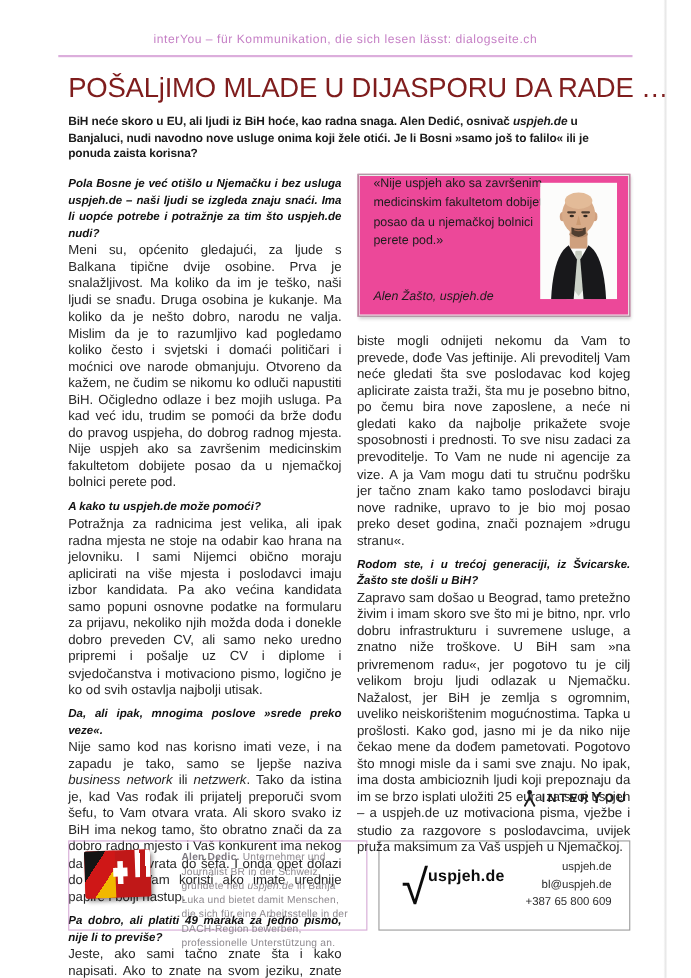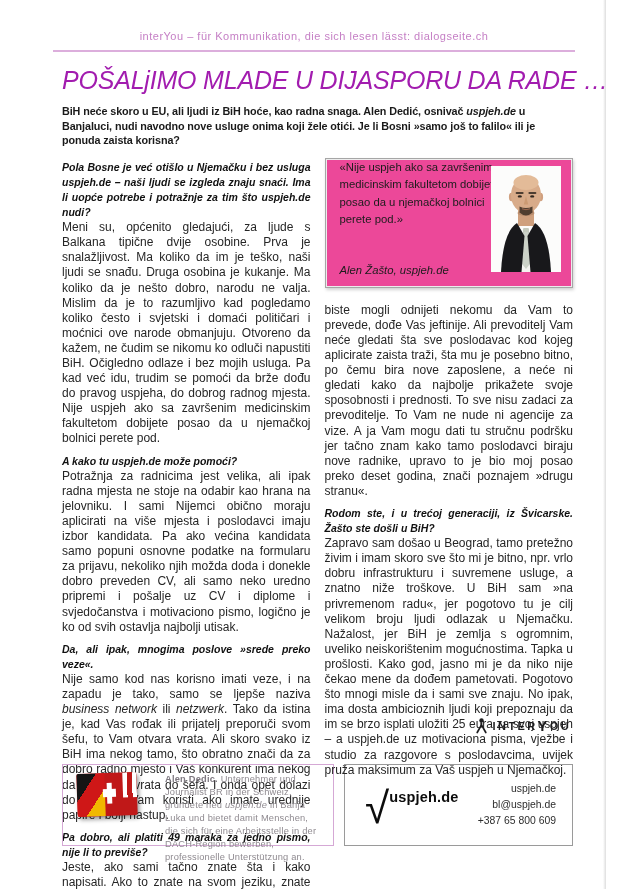--- a/index.html
+++ b/index.html
@@ -14,22 +14,22 @@
     background: linear-gradient(to left, #cfcfcf, rgba(255,255,255,0)); opacity: .7;
   }
   
   .tagline {
     margin-top: 30px; text-align: center;
     font-size: 11px; letter-spacing: .5px; color: #c57fc5; font-weight: 400;
   }
   .pink-rule { height: 2px; background: #dcaedc; margin: 8px 31px 0 31px; }
   
   h1.title {
-    margin: 13px 33px 0 40px; font-weight: 400; color: #a21caf;
-    font-size: 25px; line-height: 30px; letter-spacing: -0.2px; white-space: nowrap; font-style: italic;
+    margin: 13px 33px 0 40px; font-weight: 400; color: #7f1d1d;
+    font-size: 25px; line-height: 30px; letter-spacing: -0.2px; white-space: nowrap;
   }
   .lead {
     margin: 9px 33px 0 40px; font-weight: 700; font-size: 10.8px;
     line-height: 14.6px; letter-spacing: -0.1px; color: #1a1a1a; text-align: left;
   }
   .lead i { font-style: italic; }
   
   .columns {
     display: flex; gap: 14px; margin: 10px 33px 0 40px; height: 600px;
   }

